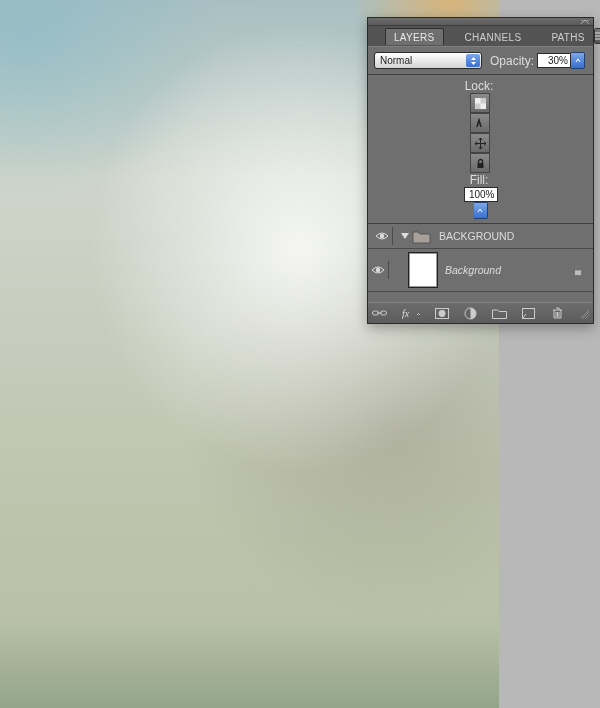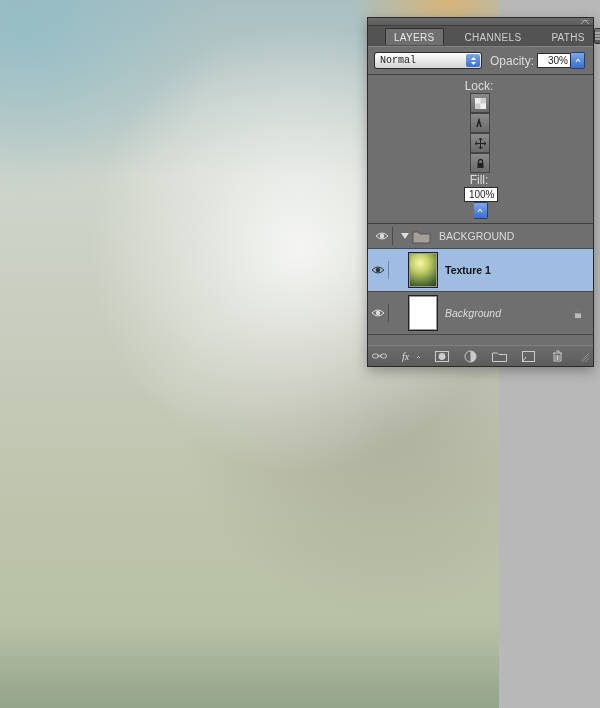--- a/index.html
+++ b/index.html
@@ -91,21 +91,20 @@
     position:relative;
     width: 108px; height:17px;
     background: linear-gradient(#fefefe,#d4d4d4);
     border:1px solid #2a2a2a;
     border-radius:3px;
     color:#222;
     font-size:10px;
     display:flex; align-items:center;
     padding-left:5px;
     box-sizing:border-box;
-    font-family:Liberation Mono, monospace;
   }
   .blend-arrows{
     position:absolute; right:1px; top:1px; bottom:1px; width:14px;
     background:linear-gradient(#7da7e8,#3a6fd1);
     border-radius:2px;
     display:flex; flex-direction:column; align-items:center; justify-content:center;
   }
   .label { color:#ddd; font-size:12px; margin:0 3px 0 8px; }
   .num-input{
     width:34px; height:15px;
@@ -307,31 +306,20 @@
           </svg>
       </span>
       <span class="thumb folder">
         <svg width="20" height="15" viewBox="0 0 20 15">
           <path d="M1 3 h5 l2 2 h10 v9 h-17 z" fill="#a7a09a" stroke="#555"></path>
         </svg>
       </span>
       <span class="layer-name">BACKGROUND</span>
     </div>
 
-    <div class="layer-row selected" style="padding-left:22px">
-      <div class="eye" style="margin-left:-22px;">
-        <svg width="14" height="10" viewBox="0 0 14 10">
-          <path d="M1 5 Q7 -1 13 5 Q7 11 1 5 Z" fill="none" stroke="#333" stroke-width="1"></path>
-          <circle cx="7" cy="5" r="2.2" fill="#333"></circle>
-        </svg>
-      </div>
-      <span style="width:14px"></span>
-      <div class="thumb texture"></div>
-      <span class="layer-name" style="font-weight:bold">Texture 1</span>
-    </div>
 
     <div class="layer-row" style="padding-left:22px">
       <div class="eye" style="margin-left:-22px">
         <svg width="14" height="10" viewBox="0 0 14 10">
           <path d="M1 5 Q7 -1 13 5 Q7 11 1 5 Z" fill="none" stroke="#ddd" stroke-width="1"></path>
           <circle cx="7" cy="5" r="2.2" fill="#ddd"></circle>
         </svg>
       </div>
       <span style="width:14px"></span>
       <div class="thumb white"></div>

